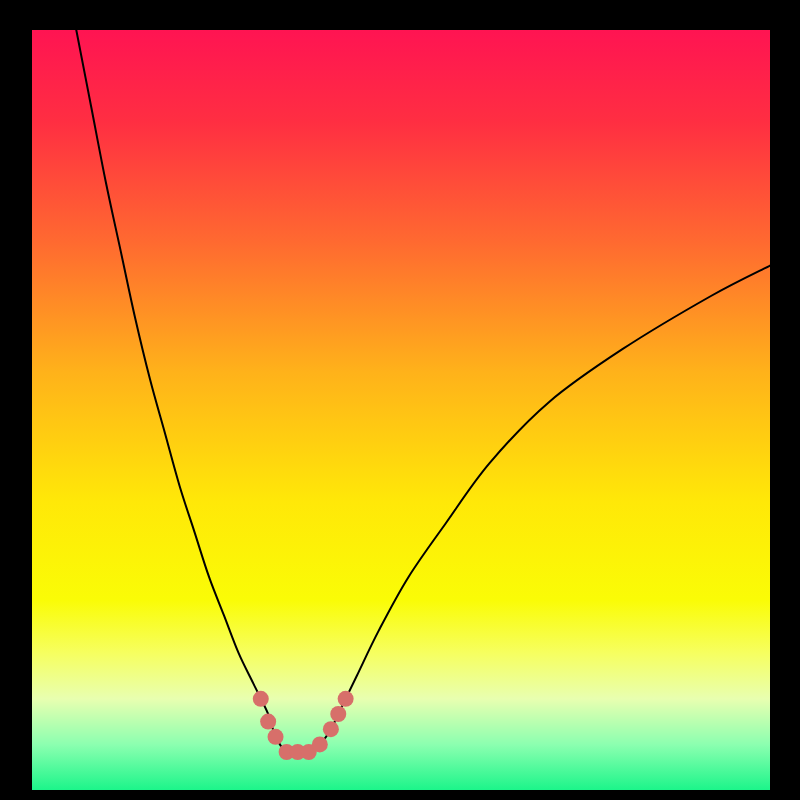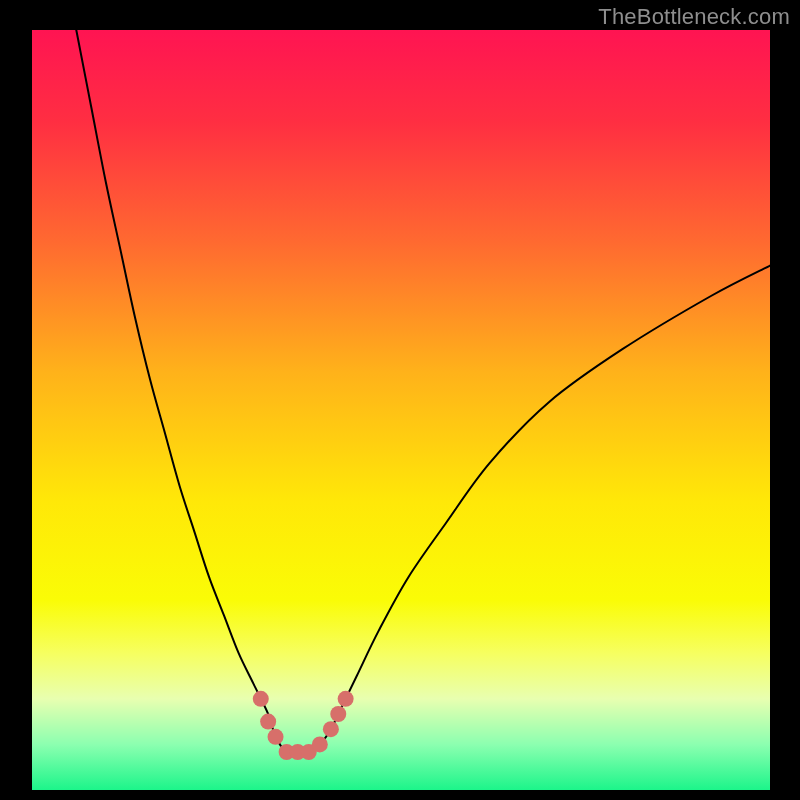--- a/index.html
+++ b/index.html
@@ -30,21 +30,20 @@
   svg {
     position: absolute;
     top: 0;
     left: 0;
   }
 </style>
 </head>
 <body>
 
 <div class="frame">
-  <div class="watermark">TheBottleneck.com</div>
 
   <svg id="chart-svg" width="800" height="800" viewBox="0 0 800 800">
     <defs>
       <linearGradient id="bg-grad" x1="0" y1="0" x2="0" y2="1">
           <stop offset="0%" stop-color="#ff1452"></stop>
           <stop offset="12%" stop-color="#ff2e42"></stop>
           <stop offset="28.000000000000004%" stop-color="#ff6a30"></stop>
           <stop offset="45%" stop-color="#ffb21a"></stop>
           <stop offset="62%" stop-color="#ffe808"></stop>
           <stop offset="75%" stop-color="#fafc06"></stop>

